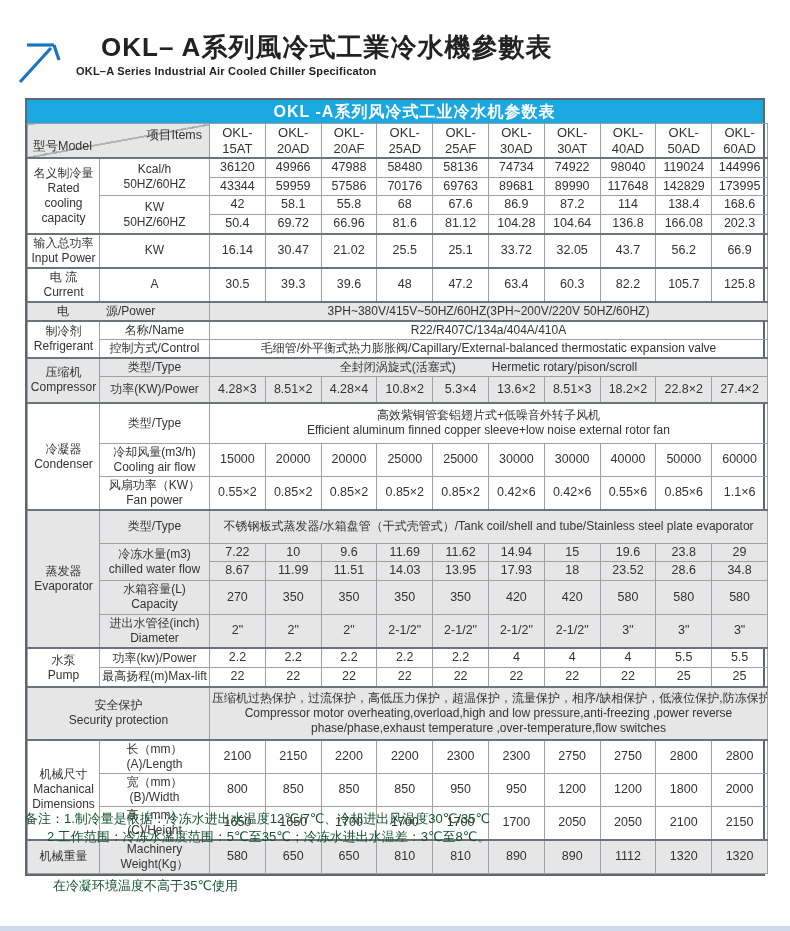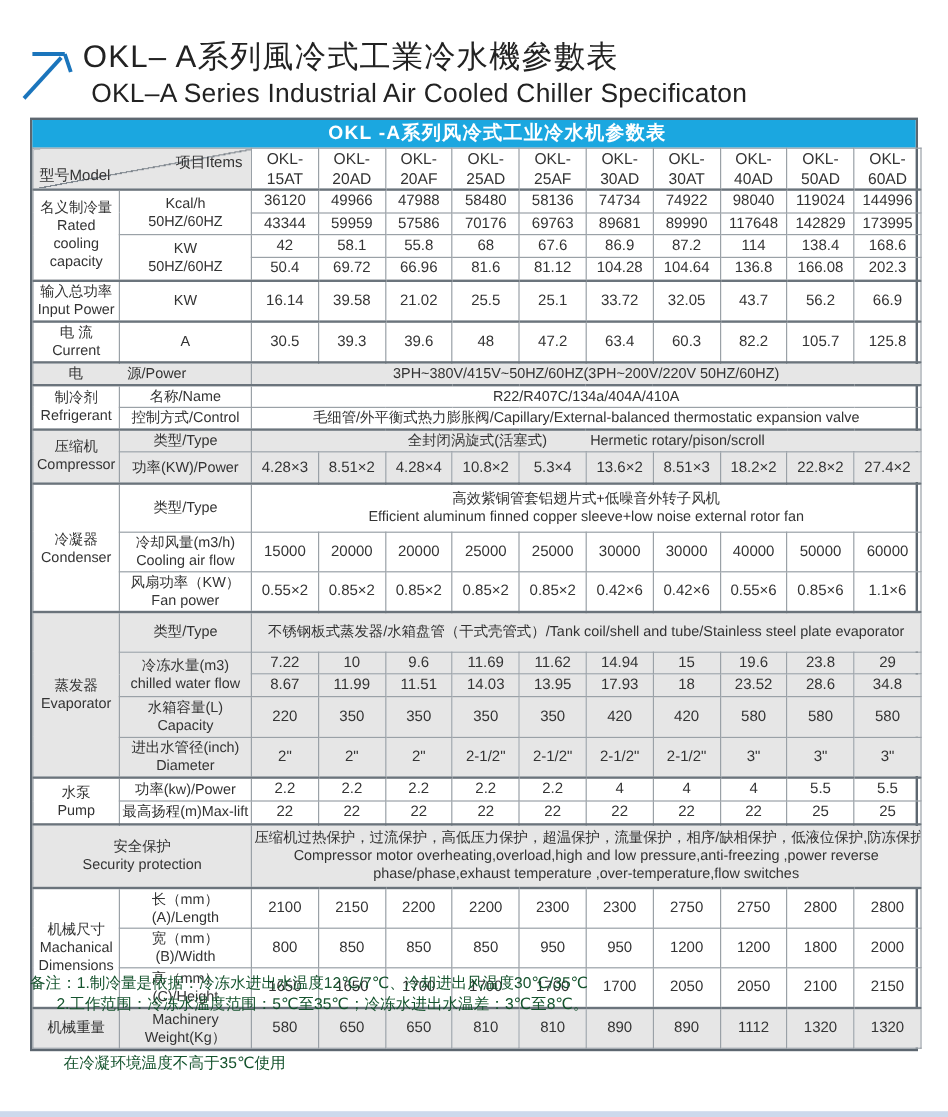--- a/index.html
+++ b/index.html
@@ -5,22 +5,22 @@
   * { margin:0; padding:0; box-sizing:border-box; }
   html,body { width:790px; height:931px; }
   body {
     position:relative; background:#fff; overflow:hidden;
     font-family:"Liberation Sans","DejaVu Sans",sans-serif;
     color:var(--text,#333);
   }
   .doc-header { position:absolute; top:33px; left:16px; display:flex; align-items:flex-start; }
   .logo { width:48px; height:48px; margin-top:5px; flex:0 0 auto; }
   .titles { margin-left:5px; }
-  .title-zh { font-size:26px; font-weight:normal; color:#222; letter-spacing:1px; line-height:1.15; }
-  .title-en { font-size:22px; font-weight:normal; color:#222; margin-top:2px; margin-left:7px; letter-spacing:.2px; }
+  .title-zh { font-size:26px; font-weight:bold; color:#222; letter-spacing:1px; line-height:1.15;margin-left:32px; }
+  .title-en { font-size:11px; font-weight:bold; color:#222; margin-top:2px; margin-left:7px; letter-spacing:.2px; }
 
   .table-wrap { position:absolute; left:25px; top:98px; width:740px; border:2px solid #5d6770; }
   .table-title {
     height:23px; line-height:23px; text-align:center;
     background:var(--accent,#1ba7e0); color:#fff; font-size:16px; font-weight:bold; letter-spacing:1px;padding-left:39px;
   }
   table { width:100%; border-collapse:collapse; table-layout:fixed; }
   td {
     border:1px solid #9aa1a7; text-align:center; vertical-align:middle;
     font-size:12px; color:var(--text,#333); padding:1px 2px; line-height:1.25;
@@ -185,21 +185,21 @@
         </tr>
         <tr class="sec-top" style="height: 27px;">
           <td class="group-cell" rowspan="1">
             <div>输入总功率</div>
             <div>Input Power</div>
           </td>
           <td>
             <div>KW</div>
           </td>
           <td class="value">16.14</td>
-          <td class="value">39.58</td>
+          <td class="value">30.47</td>
           <td class="value">21.02</td>
           <td class="value">25.5</td>
           <td class="value">25.1</td>
           <td class="value">33.72</td>
           <td class="value">32.05</td>
           <td class="value">43.7</td>
           <td class="value">56.2</td>
           <td class="value">66.9</td>
         </tr>
         <tr class="sec-top" style="height: 27px;">
@@ -362,21 +362,21 @@
           <td class="value shaded">18</td>
           <td class="value shaded">23.52</td>
           <td class="value shaded">28.6</td>
           <td class="value shaded">34.8</td>
         </tr>
         <tr style="height: 34px;">
           <td class="shaded">
             <div>水箱容量(L)</div>
             <div>Capacity</div>
           </td>
-          <td class="value shaded">220</td>
+          <td class="value shaded">270</td>
           <td class="value shaded">350</td>
           <td class="value shaded">350</td>
           <td class="value shaded">350</td>
           <td class="value shaded">350</td>
           <td class="value shaded">420</td>
           <td class="value shaded">420</td>
           <td class="value shaded">580</td>
           <td class="value shaded">580</td>
           <td class="value shaded">580</td>
         </tr>

